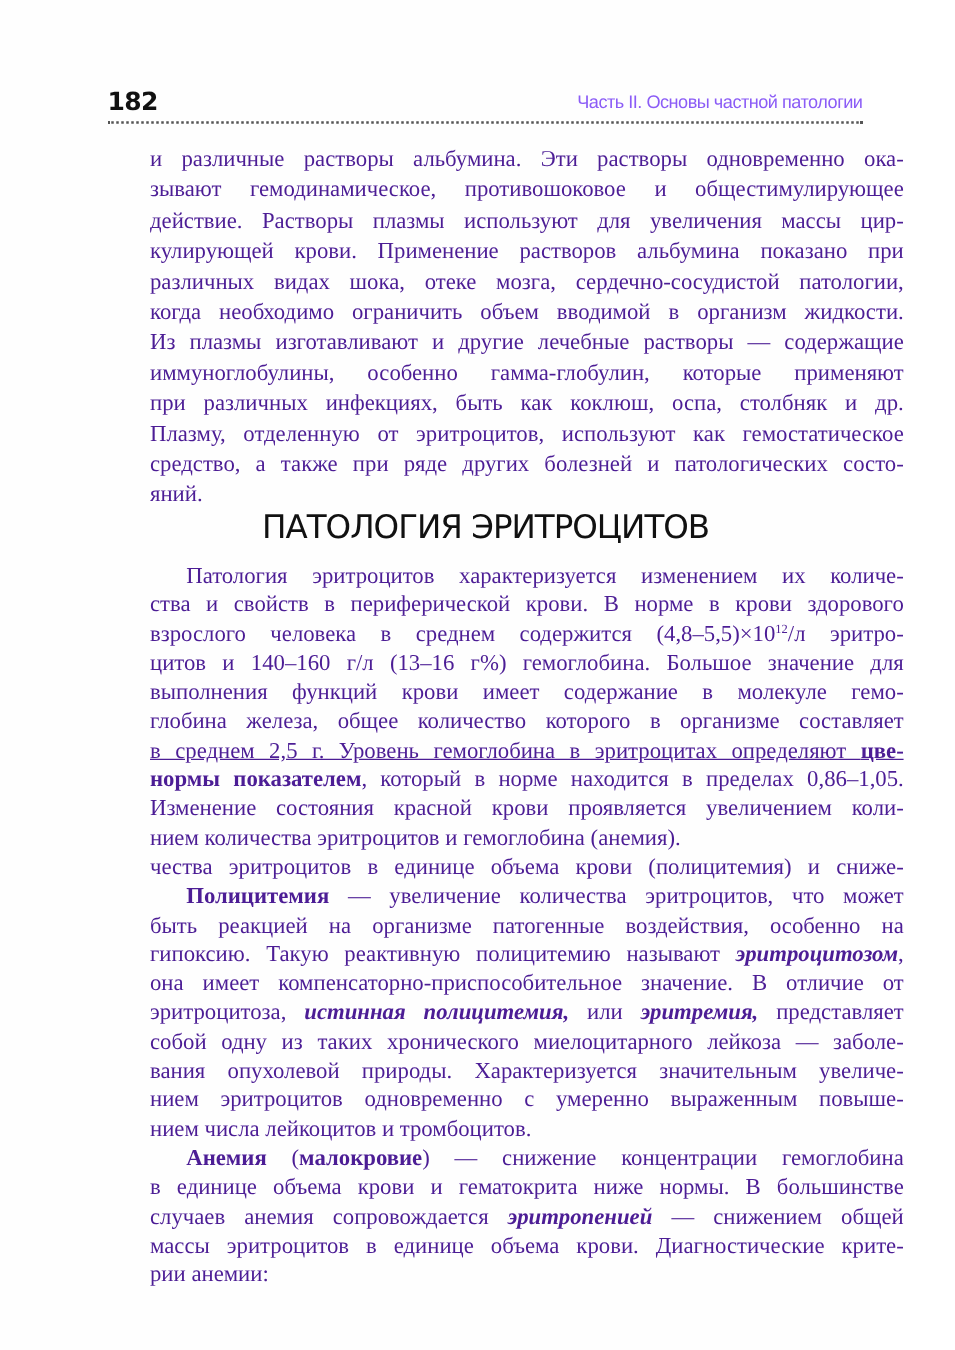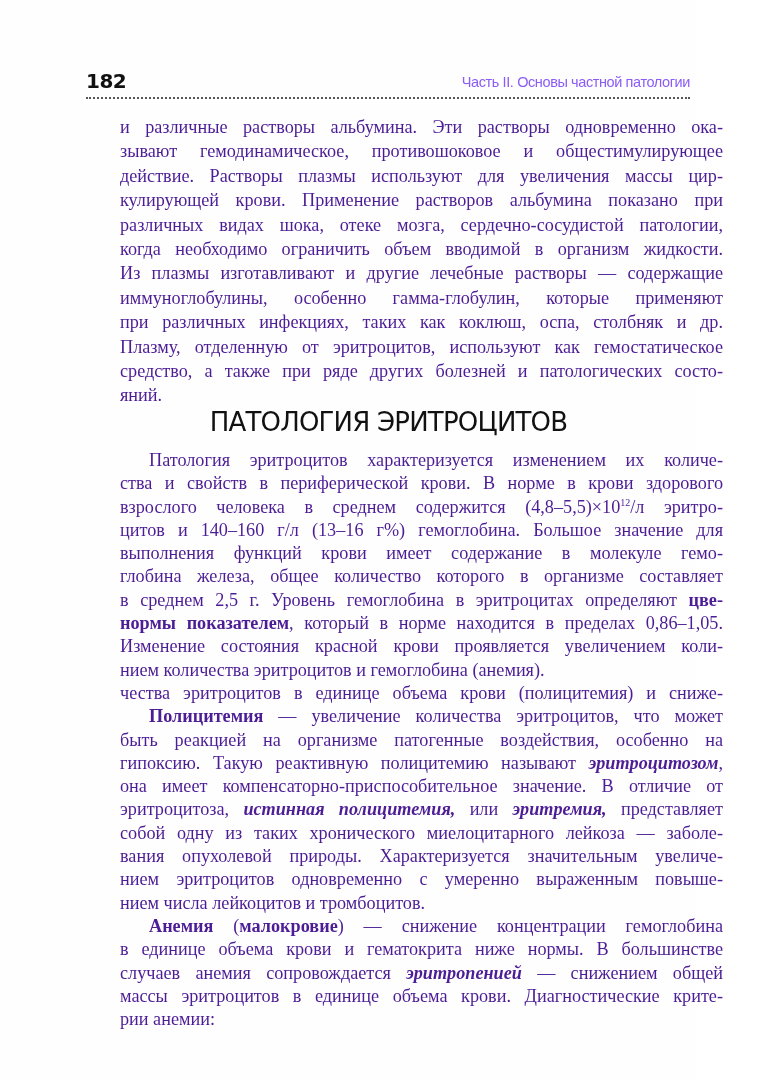--- a/index.html
+++ b/index.html
@@ -32,37 +32,37 @@
 
   <div class="block" style="top:115px;">
     <span class="line" style="white-space: normal; overflow: hidden;">и различные растворы альбумина. Эти растворы одновременно ока-</span>
     <span class="line" style="white-space: normal; overflow: hidden;">зывают гемодинамическое, противошоковое и общестимулирующее</span>
     <span class="line" style="white-space: normal; overflow: hidden;">действие. Растворы плазмы используют для увеличения массы цир-</span>
     <span class="line" style="white-space: normal; overflow: hidden;">кулирующей крови. Применение растворов альбумина показано при</span>
     <span class="line" style="white-space: normal; overflow: hidden;">различных видах шока, отеке мозга, сердечно-сосудистой патологии,</span>
     <span class="line" style="white-space: normal; overflow: hidden;">когда необходимо ограничить объем вводимой в организм жидкости.</span>
     <span class="line" style="white-space: normal; overflow: hidden;">Из плазмы изготавливают и другие лечебные растворы — содержащие</span>
     <span class="line" style="white-space: normal; overflow: hidden;">иммуноглобулины, особенно гамма-глобулин, которые применяют</span>
-    <span class="line" style="white-space: normal; overflow: hidden;">при различных инфекциях, таких как коклюш, оспа, столбняк и др.</span>
+    <span class="line" style="white-space: normal; overflow: hidden;">при различных инфекциях, быть как коклюш, оспа, столбняк и др.</span>
     <span class="line" style="white-space: normal; overflow: hidden;">Плазму, отделенную от эритроцитов, используют как гемостатическое</span>
     <span class="line" style="white-space: normal; overflow: hidden;">средство, а также при ряде других болезней и патологических состо-</span>
     <span class="line last" style="white-space: normal; overflow: hidden;">яний.</span>
   </div>
 
   <h2 class="section-heading" style="margin:0;font-weight:normal;">ПАТОЛОГИЯ ЭРИТРОЦИТОВ</h2>
 
   <div class="block block2" style="top:449px;">
 
     <span class="line indent" style="white-space: normal; overflow: hidden;">Патология эритроцитов характеризуется изменением их количе-</span>
     <span class="line" style="white-space: normal; overflow: hidden;">ства и свойств в периферической крови. В норме в крови здорового</span>
     <span class="line" style="white-space: normal; overflow: hidden;"><span>взрослого человека в среднем содержится (4,8–5,5)×10</span><sup>12</sup><span>/л эритро-</span></span>
     <span class="line" style="white-space: normal; overflow: hidden;">цитов и 140–160 г/л (13–16 г%) гемоглобина. Большое значение для</span>
     <span class="line" style="white-space: normal; overflow: hidden;">выполнения функций крови имеет содержание в молекуле гемо-</span>
     <span class="line" style="white-space: normal; overflow: hidden;">глобина железа, общее количество которого в организме составляет</span>
-    <span class="line" style="white-space: normal; overflow: hidden;"><span>в среднем 2,5 г. Уровень гемоглобина в эритроцитах определяют </span><span class="b">цве-</span></span>
+    <span class="line" style="white-space: normal; overflow: hidden; text-decoration: underline;"><span>в среднем 2,5 г. Уровень гемоглобина в эритроцитах определяют </span><span class="b">цве-</span></span>
     <span class="line" style="white-space: normal; overflow: hidden;"><span class="b">нормы показателем</span><span>, который в норме находится в пределах 0,86–1,05.</span></span>
     <span class="line" style="white-space: normal; overflow: hidden;">Изменение состояния красной крови проявляется увеличением коли-</span>
     <span class="line last" style="white-space: normal; overflow: hidden;">нием количества эритроцитов и гемоглобина (анемия).</span>
     <span class="line" style="white-space: normal; overflow: hidden;">чества эритроцитов в единице объема крови (полицитемия) и сниже-</span>
 
     <span class="line indent" style="white-space: normal; overflow: hidden;"><span class="b">Полицитемия</span><span> — увеличение количества эритроцитов, что может</span></span>
     <span class="line" style="white-space: normal; overflow: hidden;">быть реакцией на организме патогенные воздействия, особенно на</span>
     <span class="line" style="white-space: normal; overflow: hidden;"><span>гипоксию. Такую реактивную полицитемию называют </span><span class="bi">эритроцитозом</span><span>,</span></span>
     <span class="line" style="white-space: normal; overflow: hidden;">она имеет компенсаторно-приспособительное значение. В отличие от</span>
     <span class="line" style="white-space: normal; overflow: hidden;"><span>эритроцитоза, </span><span class="bi">истинная полицитемия,</span><span> или </span><span class="bi">эритремия,</span><span> представляет</span></span>

